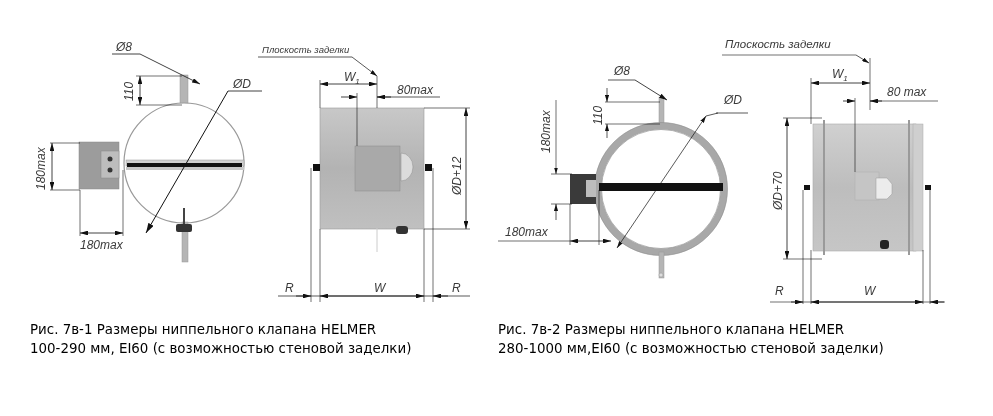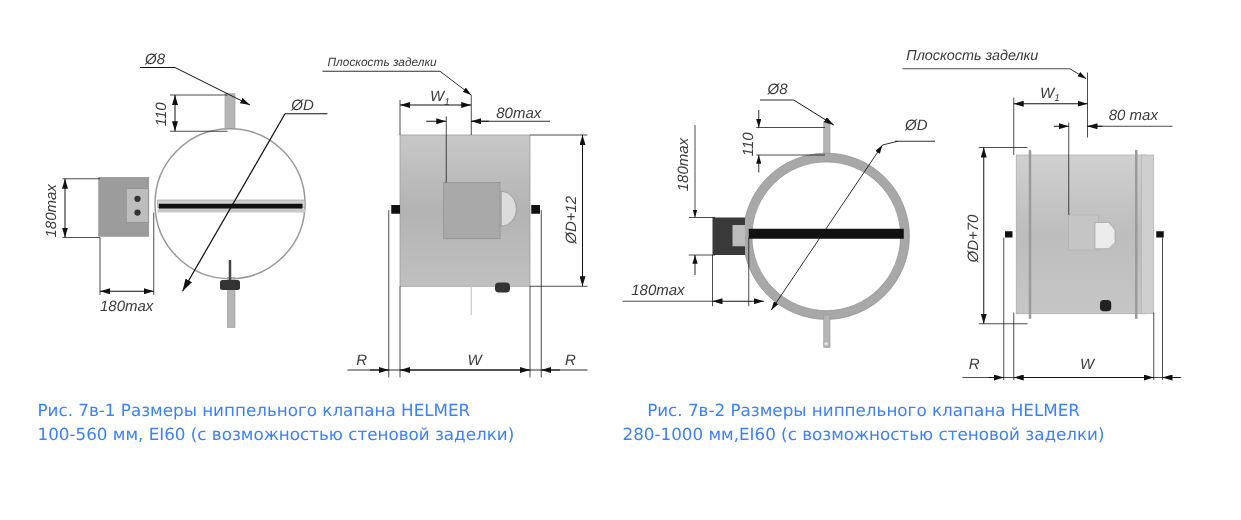--- a/index.html
+++ b/index.html
@@ -1,21 +1,21 @@
 <!DOCTYPE html>
 <html><head>
 <meta charset="utf-8">
 <style>
   html, body { margin: 0; padding: 0; background: #ffffff; }
   body { width: 993px; height: 416px; position: relative; overflow: hidden; font-family: "DejaVu Sans", sans-serif; }
   svg { position: absolute; left: 0; top: 0; }
   .dim { font-family: "Liberation Sans", sans-serif; font-style: italic; fill: #3a3a3a; }
-  .caption { position: absolute; font-family: "DejaVu Sans", sans-serif; font-size: 13.4px; color: #3b82f6; line-height: 19px; white-space: nowrap; }
+  .caption { position: absolute; font-family: "DejaVu Sans", sans-serif; font-size: 13.4px; color: #000000; line-height: 19px; white-space: nowrap; }
   #cap1 { left: 30px; top: 320px; }
-  #cap2 { left: 498px; top: 320px; text-align: center; }
+  #cap2 { left: 498px; top: 320px; }
 </style>
 </head>
 <body>
 
 <svg width="993" height="416" viewBox="0 0 993 416">
   <defs>
     <marker id="arr" viewBox="0 0 10 6" refX="10" refY="3" markerWidth="10" markerHeight="6" orient="auto-start-reverse">
       <path d="M0,0 L10,3 L0,6 z" fill="#111"></path>
     </marker>
     <linearGradient id="bodyGrad" x1="0" y1="0" x2="0" y2="1">
@@ -193,18 +193,18 @@
     <line x1="791" y1="302" x2="803" y2="302" stroke="#111" stroke-width="0.8" marker-end="url(#arr)"></line>
     <line x1="811" y1="302" x2="923" y2="302" stroke="#111" stroke-width="0.8" marker-start="url(#arr)" marker-end="url(#arr)"></line>
     <line x1="944" y1="302" x2="930" y2="302" stroke="#111" stroke-width="0.8" marker-end="url(#arr)"></line>
     <text class="dim" x="775" y="295" font-size="12">R</text>
     <text class="dim" x="864" y="295" font-size="12">W</text>
   </g>
 </svg>
 
 <div id="cap1" class="caption">
   <div>Рис. 7в-1 Размеры ниппельного клапана HELMER</div>
-  <div>100-560 мм, EI60 (с возможностью стеновой заделки)</div>
+  <div>100-290 мм, EI60 (с возможностью стеновой заделки)</div>
 </div>
 <div id="cap2" class="caption">
   <div>Рис. 7в-2 Размеры ниппельного клапана HELMER</div>
   <div>280-1000 мм,EI60 (с возможностью стеновой заделки)</div>
 </div>
 
 </body></html>

